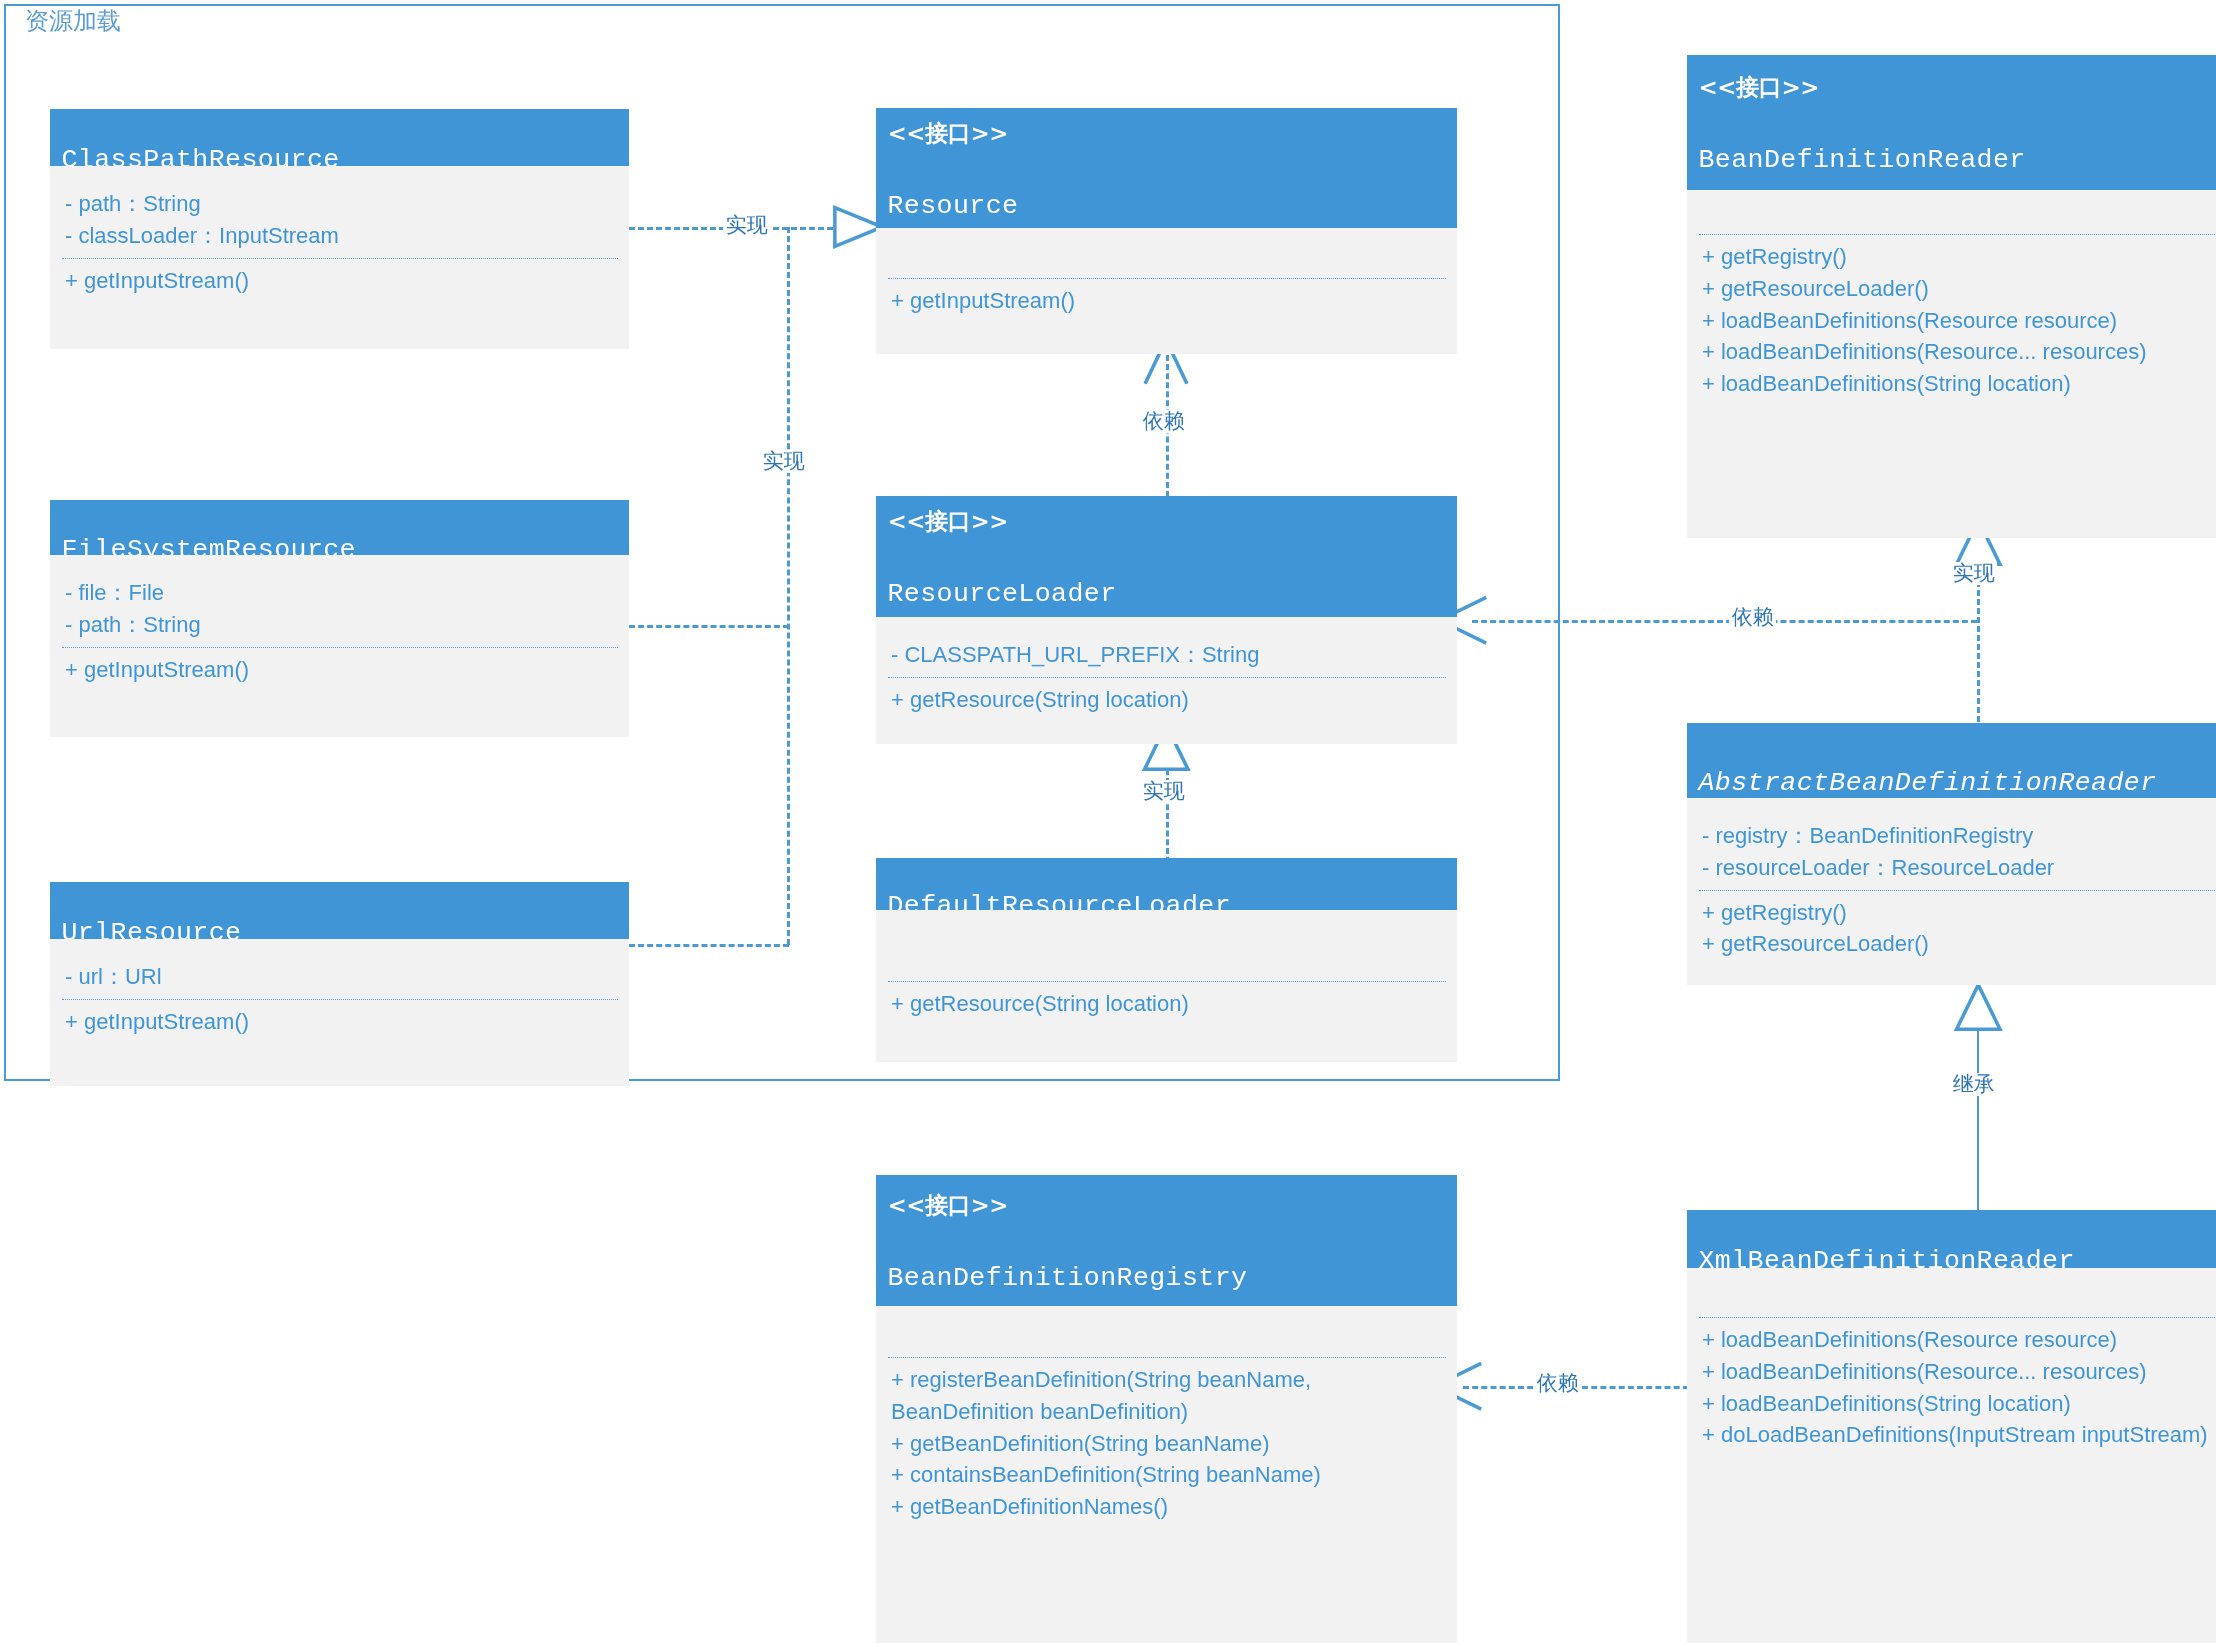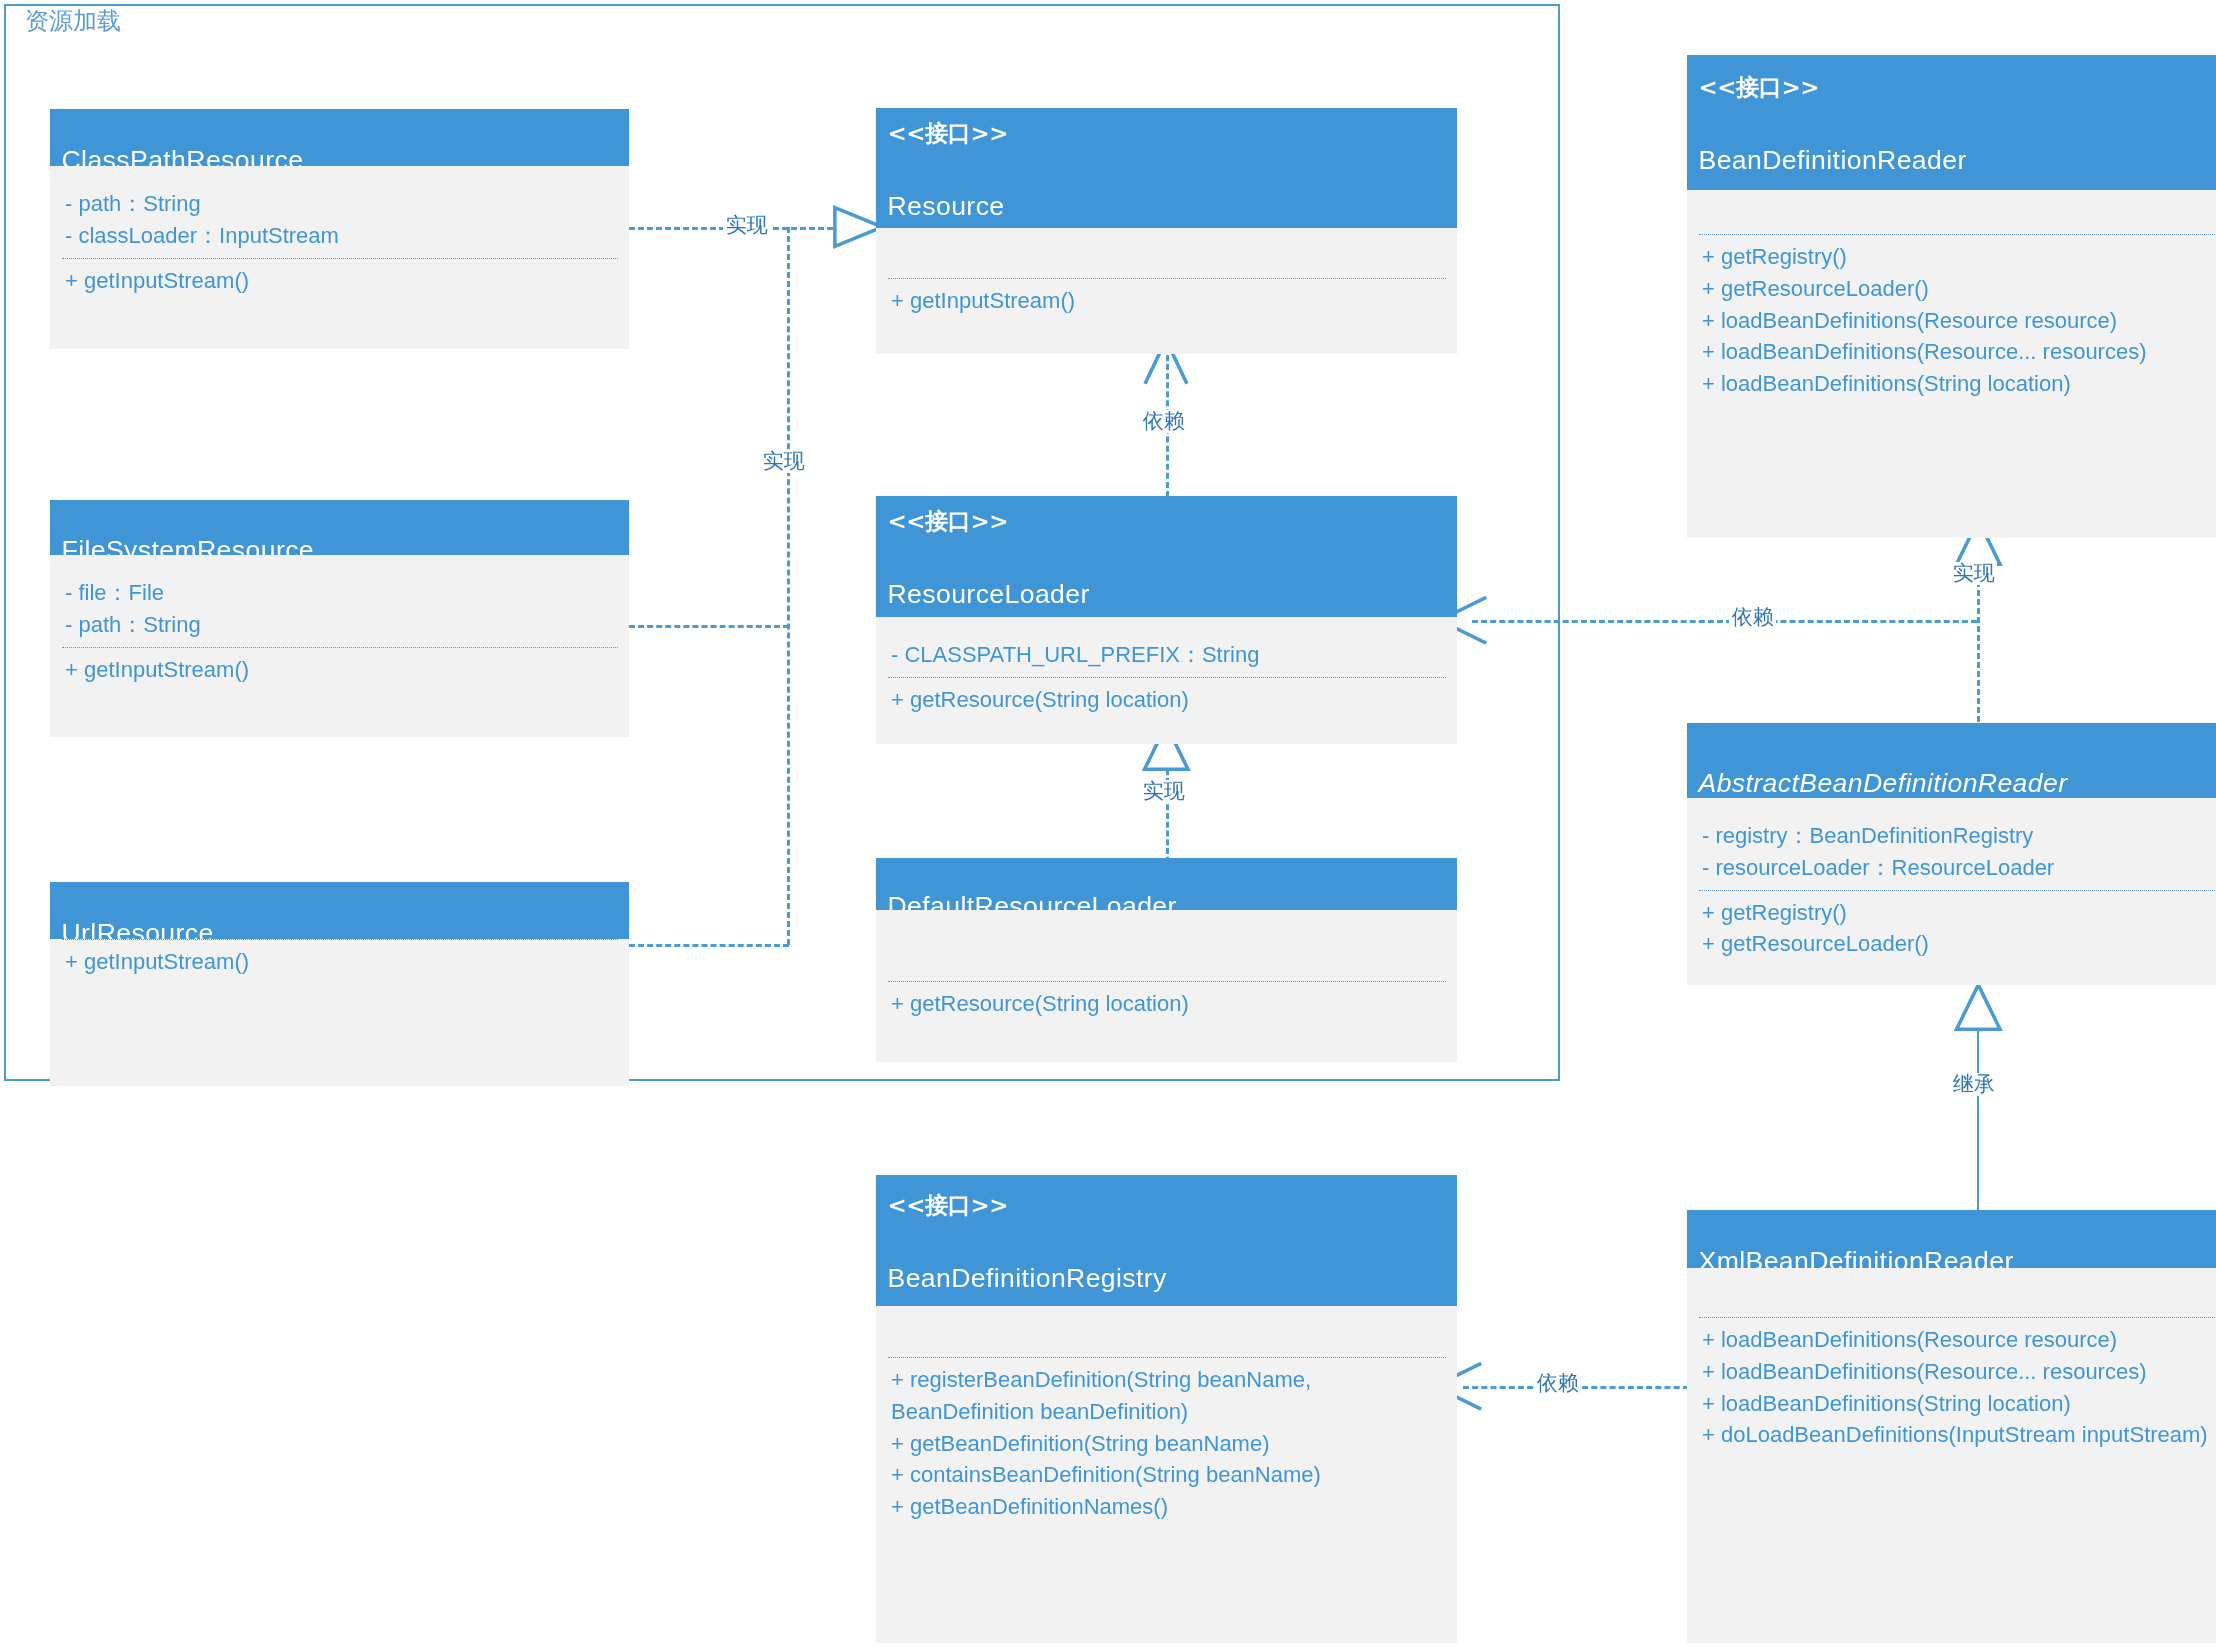--- a/index.html
+++ b/index.html
@@ -51,21 +51,21 @@
   .stereo {
     font-size: 23px;
     line-height: 1.35;
     font-family: "DejaVu Serif", serif;
     font-weight: bold;
     letter-spacing: -0.4px;
   }
   .cls-name {
     font-size: 26.6px;
     line-height: 1.4;
-    font-family: Liberation Sans, sans-serif;
+    font-family: Liberation Mono, monospace;
     letter-spacing: 0.4px;
     white-space: nowrap;
     margin-top: 40px;
   }
   .cls-name.abstract {
     font-style: italic;
   }
   .uml-body {
     box-sizing: border-box;
     background: #f2f2f2;
@@ -212,20 +212,23 @@
         <div class="member">+ getInputStream()</div>
       </div>
     </div>
   </div>
 
   <div class="uml" style="left:50px; top:882px; width:579px; height:204px;">
     <div class="uml-header" style="height:57px;">
       <div class="cls-name">UrlResource</div>
     </div>
     <div class="uml-body" style="height:147px;">
+      <div class="sect attrs">
+        <div class="member">- url：URl</div>
+      </div>
       <div class="divider"></div>
       <div class="sect ops">
         <div class="member">+ getInputStream()</div>
       </div>
     </div>
   </div>
 
   <div class="uml" style="left:876px; top:108px; width:581px; height:246px;">
     <div class="uml-header" style="height:120px;">
       <div class="stereo">&lt;&lt;接口&gt;&gt;</div>

